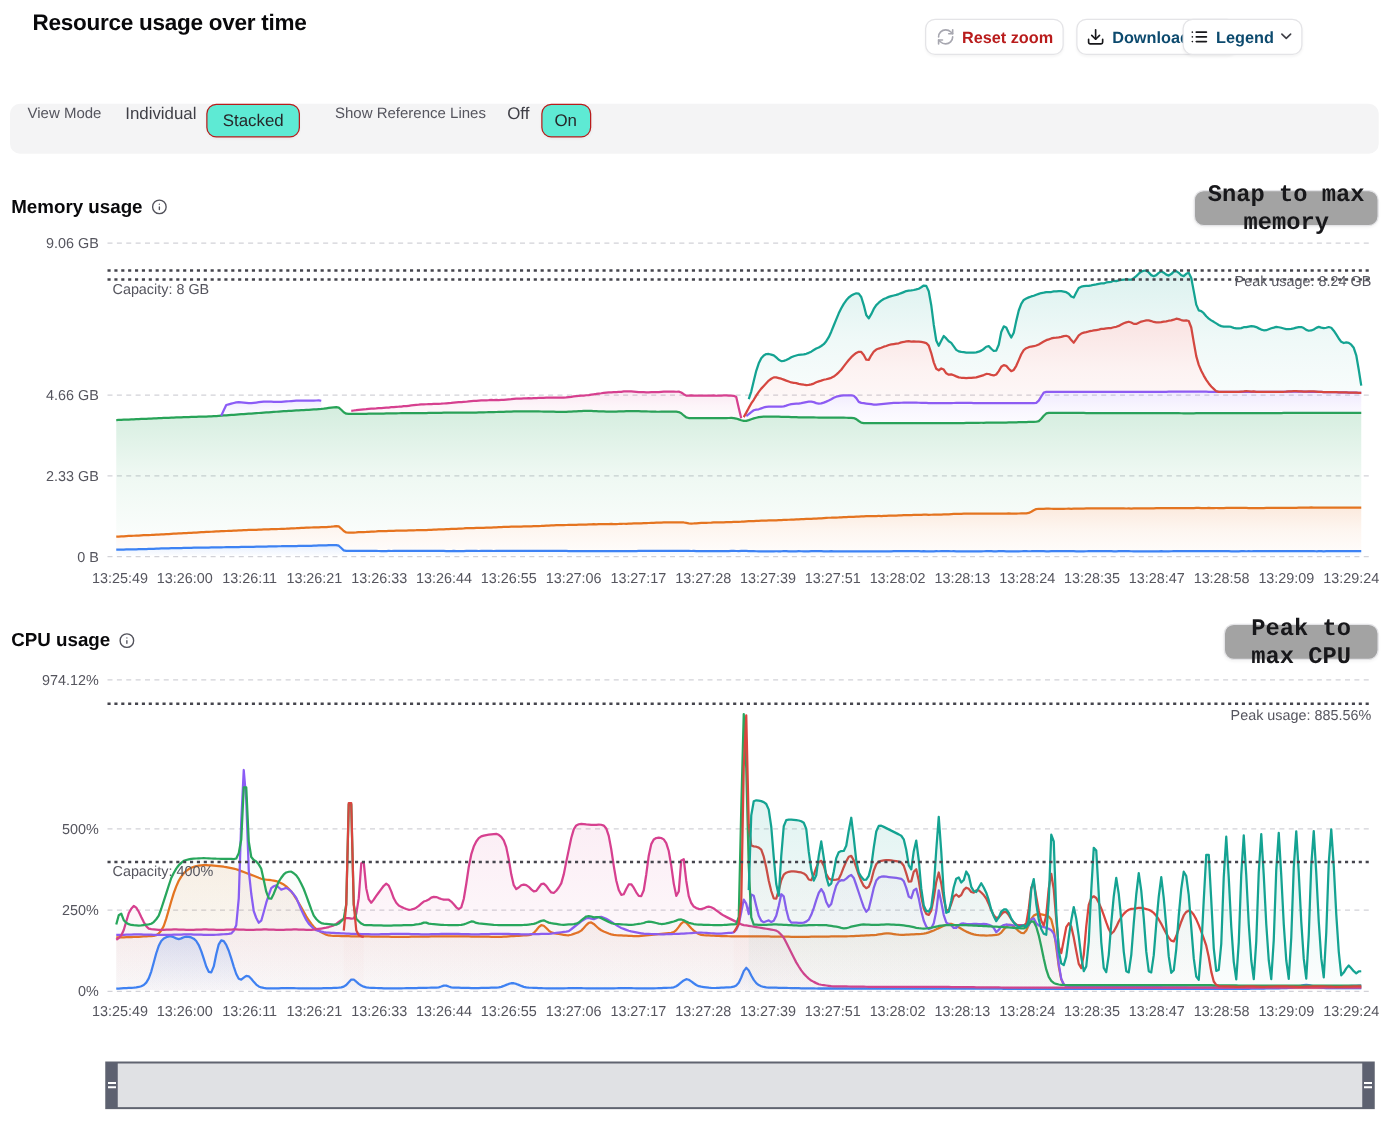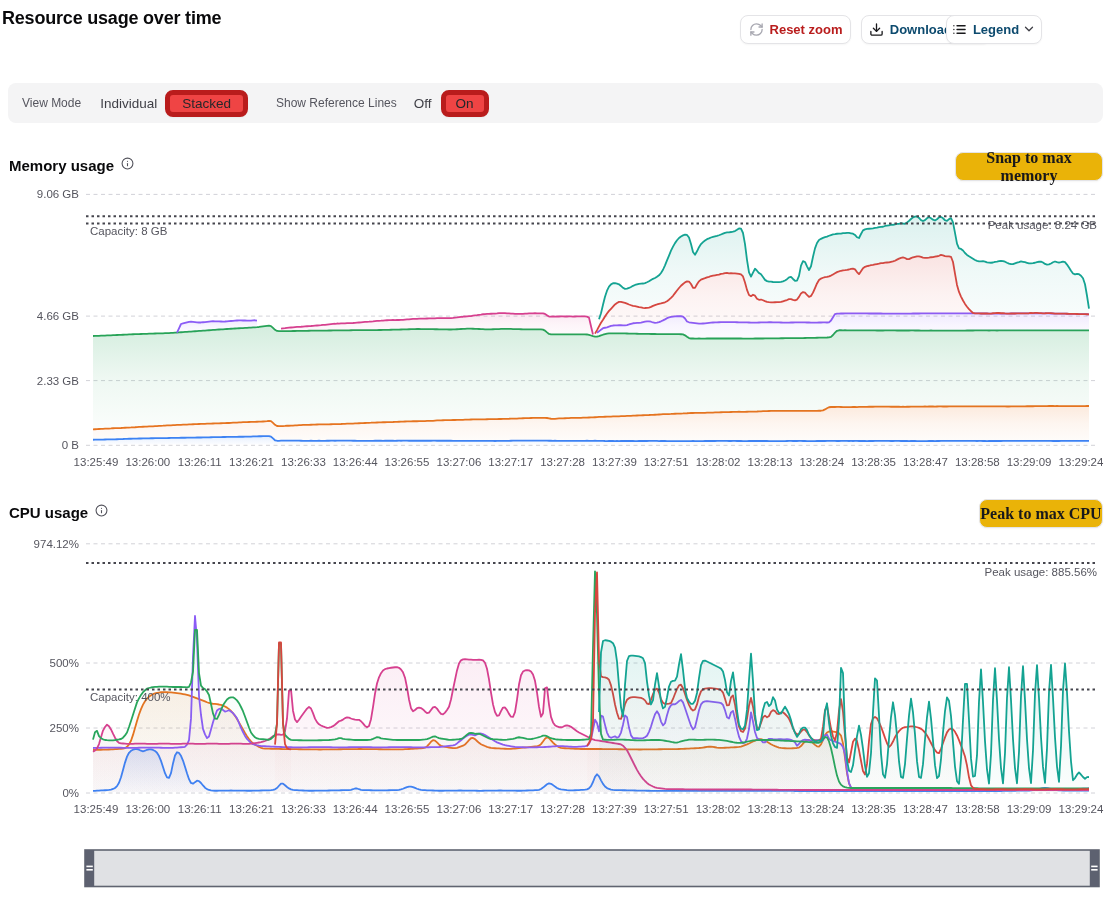--- a/index.html
+++ b/index.html
@@ -2,26 +2,26 @@
 <html><head><meta charset="utf-8"><style>
 *{margin:0;padding:0;box-sizing:border-box}
 html,body{width:1116px;height:906px;background:#fff;font-family:"Liberation Sans",sans-serif;-webkit-font-smoothing:antialiased}
 #page{position:relative;width:1116px;height:906px;overflow:hidden}
 #chart{position:absolute;left:0;top:0}
 .abs{position:absolute}
 h1{font-size:18px;font-weight:700;color:#09090b;letter-spacing:-0.2px}
 .sub{font-size:13.5px;color:#71717a}
 .btn{display:inline-flex;align-items:center;justify-content:center;gap:6px;white-space:nowrap;height:28.5px;padding:0;background:#fff;border:1px solid #e4e4e7;border-radius:8px;font-family:"Liberation Sans",sans-serif;font-size:13px;font-weight:700;color:#0c4a6e;box-shadow:0 1px 2px rgba(0,0,0,.04)}
 .btn.dis{color:#b91c1c;font-weight:700}
-.bar{position:absolute;left:8px;top:83px;width:1095px;height:40px;background:#f4f4f5;border-radius:8px;display:flex;align-items:center}
+.bar{position:absolute;left:8px;top:83px;width:1095px;height:40px;background:#f4f4f5;border-radius:8px;display:flex;}
 .bar .lab{font-size:12px;font-weight:400;color:#55555e}
 .bar .opt{font-size:13.5px;color:#3f3f46}
-.pill{display:inline-flex;align-items:center;justify-content:center;height:27px;padding:0 12px;background:#ef4444;border:5px solid #b91c1c;border-radius:8px;font-size:13.5px;color:#27272a;box-shadow:0 1px 2px rgba(0,0,0,.04)}
-.sect{font-size:15px;font-weight:700;color:#09090b;display:flex;gap:7px}
-.snap{position:absolute;display:inline-flex;align-items:center;justify-content:center;height:29px;background:#eab308;border:1px solid #e4e4e7;border-radius:8px;font-family:Liberation Serif, serif;font-size:16px;font-weight:700;color:#18181b;box-shadow:0 1px 2px rgba(0,0,0,.04)}
+.pill{display:inline-flex;align-items:center;justify-content:center;height:27px;padding:0 12px;background:#5eead4;border:1px solid #b91c1c;border-radius:8px;font-size:13.5px;color:#27272a;box-shadow:0 1px 2px rgba(0,0,0,.04)}
+.sect{font-size:15px;font-weight:700;color:#09090b;display:flex;align-items:center;gap:7px}
+.snap{position:absolute;display:inline-flex;align-items:center;justify-content:center;height:29px;background:#a3a3a3;border:1px solid #e4e4e7;border-radius:8px;font-family:Liberation Mono, monospace;font-size:19px;font-weight:700;color:#18181b;box-shadow:0 1px 2px rgba(0,0,0,.04)}
 </style></head><body>
 <div id="page">
 <svg id="chart" width="1116" height="906" viewBox="0 0 1116 906" font-family="Liberation Sans, sans-serif">
 <defs>
 <linearGradient id="gblue" x1="0" y1="0" x2="0" y2="1">
           <stop offset="0" stop-color="#3b82f6" stop-opacity="0.16"></stop>
           <stop offset="0.5" stop-color="#3b82f6" stop-opacity="0.07200000000000001"></stop>
           <stop offset="1" stop-color="#3b82f6" stop-opacity="0.02"></stop>
         </linearGradient>
 <linearGradient id="fblue" x1="0" y1="0" x2="0" y2="1">
@@ -180,21 +180,21 @@
 <text x="1029.1" y="813" text-anchor="middle" font-size="11.5" fill="#55555e">13:29:09</text>
 <text x="1081.0" y="813" text-anchor="middle" font-size="11.5" fill="#55555e">13:29:24</text>
 <rect x="85" y="850" width="1014" height="36.5" fill="#e0e1e4" stroke="#606470" stroke-width="1.6"></rect>
 <rect x="85" y="850" width="9.2" height="36.5" fill="#5d6170"></rect>
 <rect x="1089.8" y="850" width="9.2" height="36.5" fill="#5d6170"></rect>
 <rect x="86.4" y="865.6" width="6.4" height="1.6" fill="#fff"></rect>
 <rect x="86.4" y="869.0" width="6.4" height="1.6" fill="#fff"></rect>
 <rect x="1091.2" y="865.6" width="6.4" height="1.6" fill="#fff"></rect>
 <rect x="1091.2" y="869.0" width="6.4" height="1.6" fill="#fff"></rect>
 </svg>
-<h1 class="abs" style="left:2px;top:8px">Resource usage over time</h1>
+<h1 class="abs" style="left:26px;top:8px">Resource usage over time</h1>
 <button class="btn dis abs" style="left:740px;top:15px;width:111px"><svg width="15" height="15" viewBox="0 0 24 24" fill="none" stroke="#a7a7b0" stroke-width="2.1" stroke-linecap="round" stroke-linejoin="round">
         <path d="M3 12a9 9 0 0 1 9-9 9.75 9.75 0 0 1 6.74 2.74L21 8"></path>
         <path d="M21 3v5h-5"></path>
         <path d="M21 12a9 9 0 0 1-9 9 9.75 9.75 0 0 1-6.74-2.74L3 16"></path>
         <path d="M8 16H3v5"></path>
       </svg>Reset zoom</button>
 <button class="btn abs" style="left:861px;top:15px;width:129px"><svg width="15" height="15" viewBox="0 0 24 24" fill="none" stroke="#18181b" stroke-width="2.1" stroke-linecap="round" stroke-linejoin="round">
         <path d="M21 15v4a2 2 0 0 1-2 2H5a2 2 0 0 1-2-2v-4"></path>
         <polyline points="7 10 12 15 17 10"></polyline>
         <line x1="12" y1="15" x2="12" y2="3"></line>

